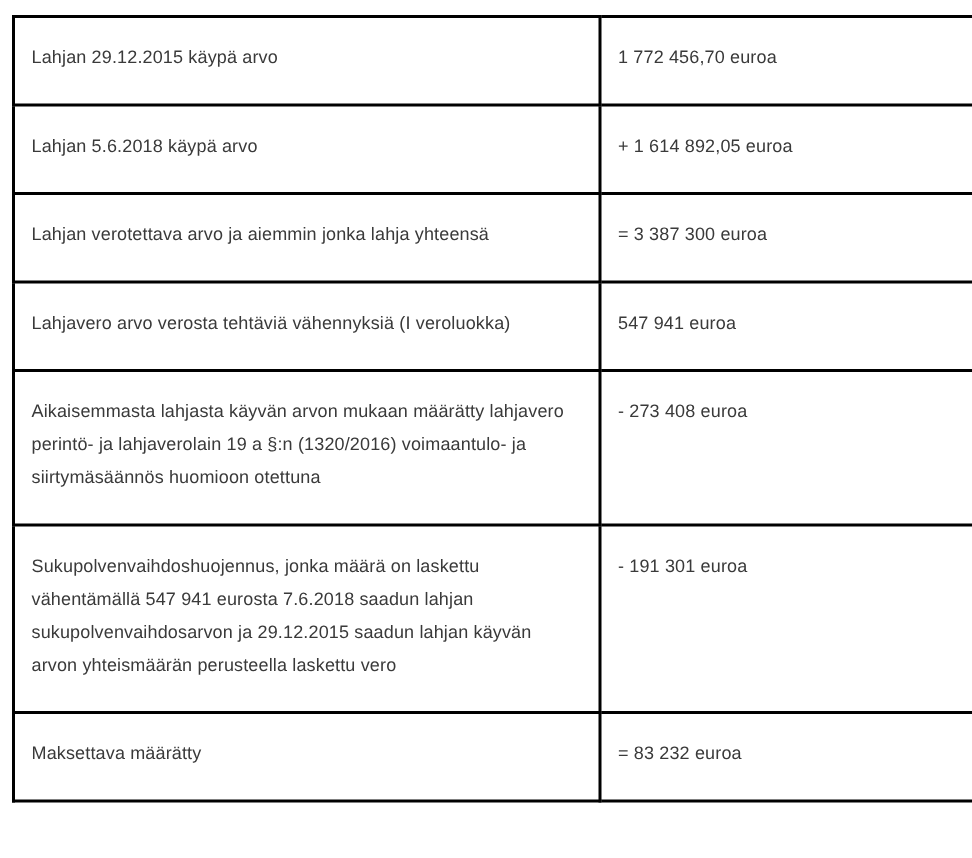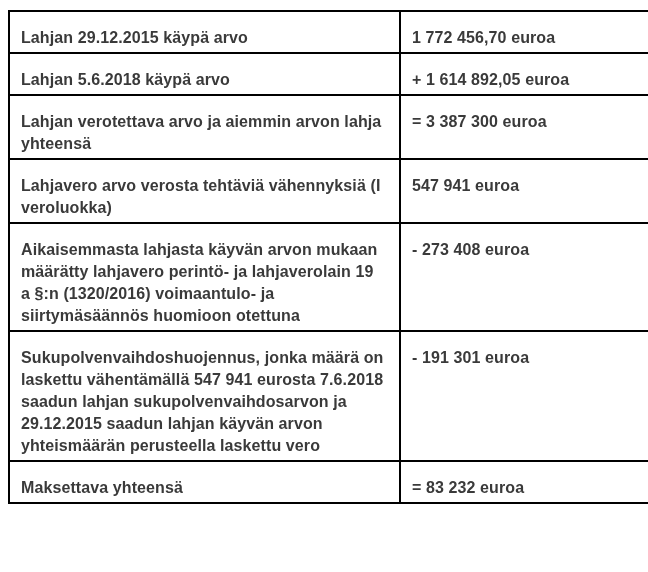--- a/index.html
+++ b/index.html
@@ -20,59 +20,58 @@
   }
   table.tax-table {
     border-collapse: collapse;
     width: 632px;
     table-layout: fixed;
     color: #3a3a3a;
   }
   table.tax-table td {
     border: 2px solid #000000;
     vertical-align: top;
-    font-size: 16px;
+    font-size: 12px;
     line-height: 22px;
     letter-spacing: 0.1px;
-    padding: 15px 14px 3px 11px;
+    padding: 15px 14px 20px 11px;
     word-wrap: break-word;
-    font-weight: bold;
   }
   td.col-label { width: 364px; }
   td.col-value { width: 268px; padding-left: 9px; }
 </style>
 </head>
 <body>
 
 <div class="doc">
   <table class="tax-table">
     <tbody>
       <tr>
         <td class="col-label">Lahjan 29.12.2015 käypä arvo</td>
         <td class="col-value">1 772 456,70 euroa</td>
       </tr>
       <tr>
         <td class="col-label">Lahjan 5.6.2018 käypä arvo</td>
         <td class="col-value">+ 1 614 892,05 euroa</td>
       </tr>
       <tr>
-        <td class="col-label">Lahjan verotettava arvo ja aiemmin arvon lahja yhteensä</td>
+        <td class="col-label">Lahjan verotettava arvo ja aiemmin jonka lahja yhteensä</td>
         <td class="col-value">= 3 387 300 euroa</td>
       </tr>
       <tr>
         <td class="col-label">Lahjavero arvo verosta tehtäviä vähennyksiä (I veroluokka)</td>
         <td class="col-value">547 941 euroa</td>
       </tr>
       <tr>
         <td class="col-label">Aikaisemmasta lahjasta käyvän arvon mukaan määrätty lahjavero perintö- ja lahjaverolain 19 a §:n (1320/2016) voimaantulo- ja siirtymäsäännös huomioon otettuna</td>
         <td class="col-value">- 273 408 euroa</td>
       </tr>
       <tr>
         <td class="col-label">Sukupolvenvaihdoshuojennus, jonka määrä on laskettu vähentämällä 547 941 eurosta 7.6.2018 saadun lahjan sukupolvenvaihdosarvon ja 29.12.2015 saadun lahjan käyvän arvon yhteismäärän perusteella laskettu vero</td>
         <td class="col-value">- 191 301 euroa</td>
       </tr>
       <tr>
-        <td class="col-label">Maksettava yhteensä</td>
+        <td class="col-label">Maksettava määrätty</td>
         <td class="col-value">= 83 232 euroa</td>
       </tr>
     </tbody>
   </table>
 </div>
 
 </body></html>

